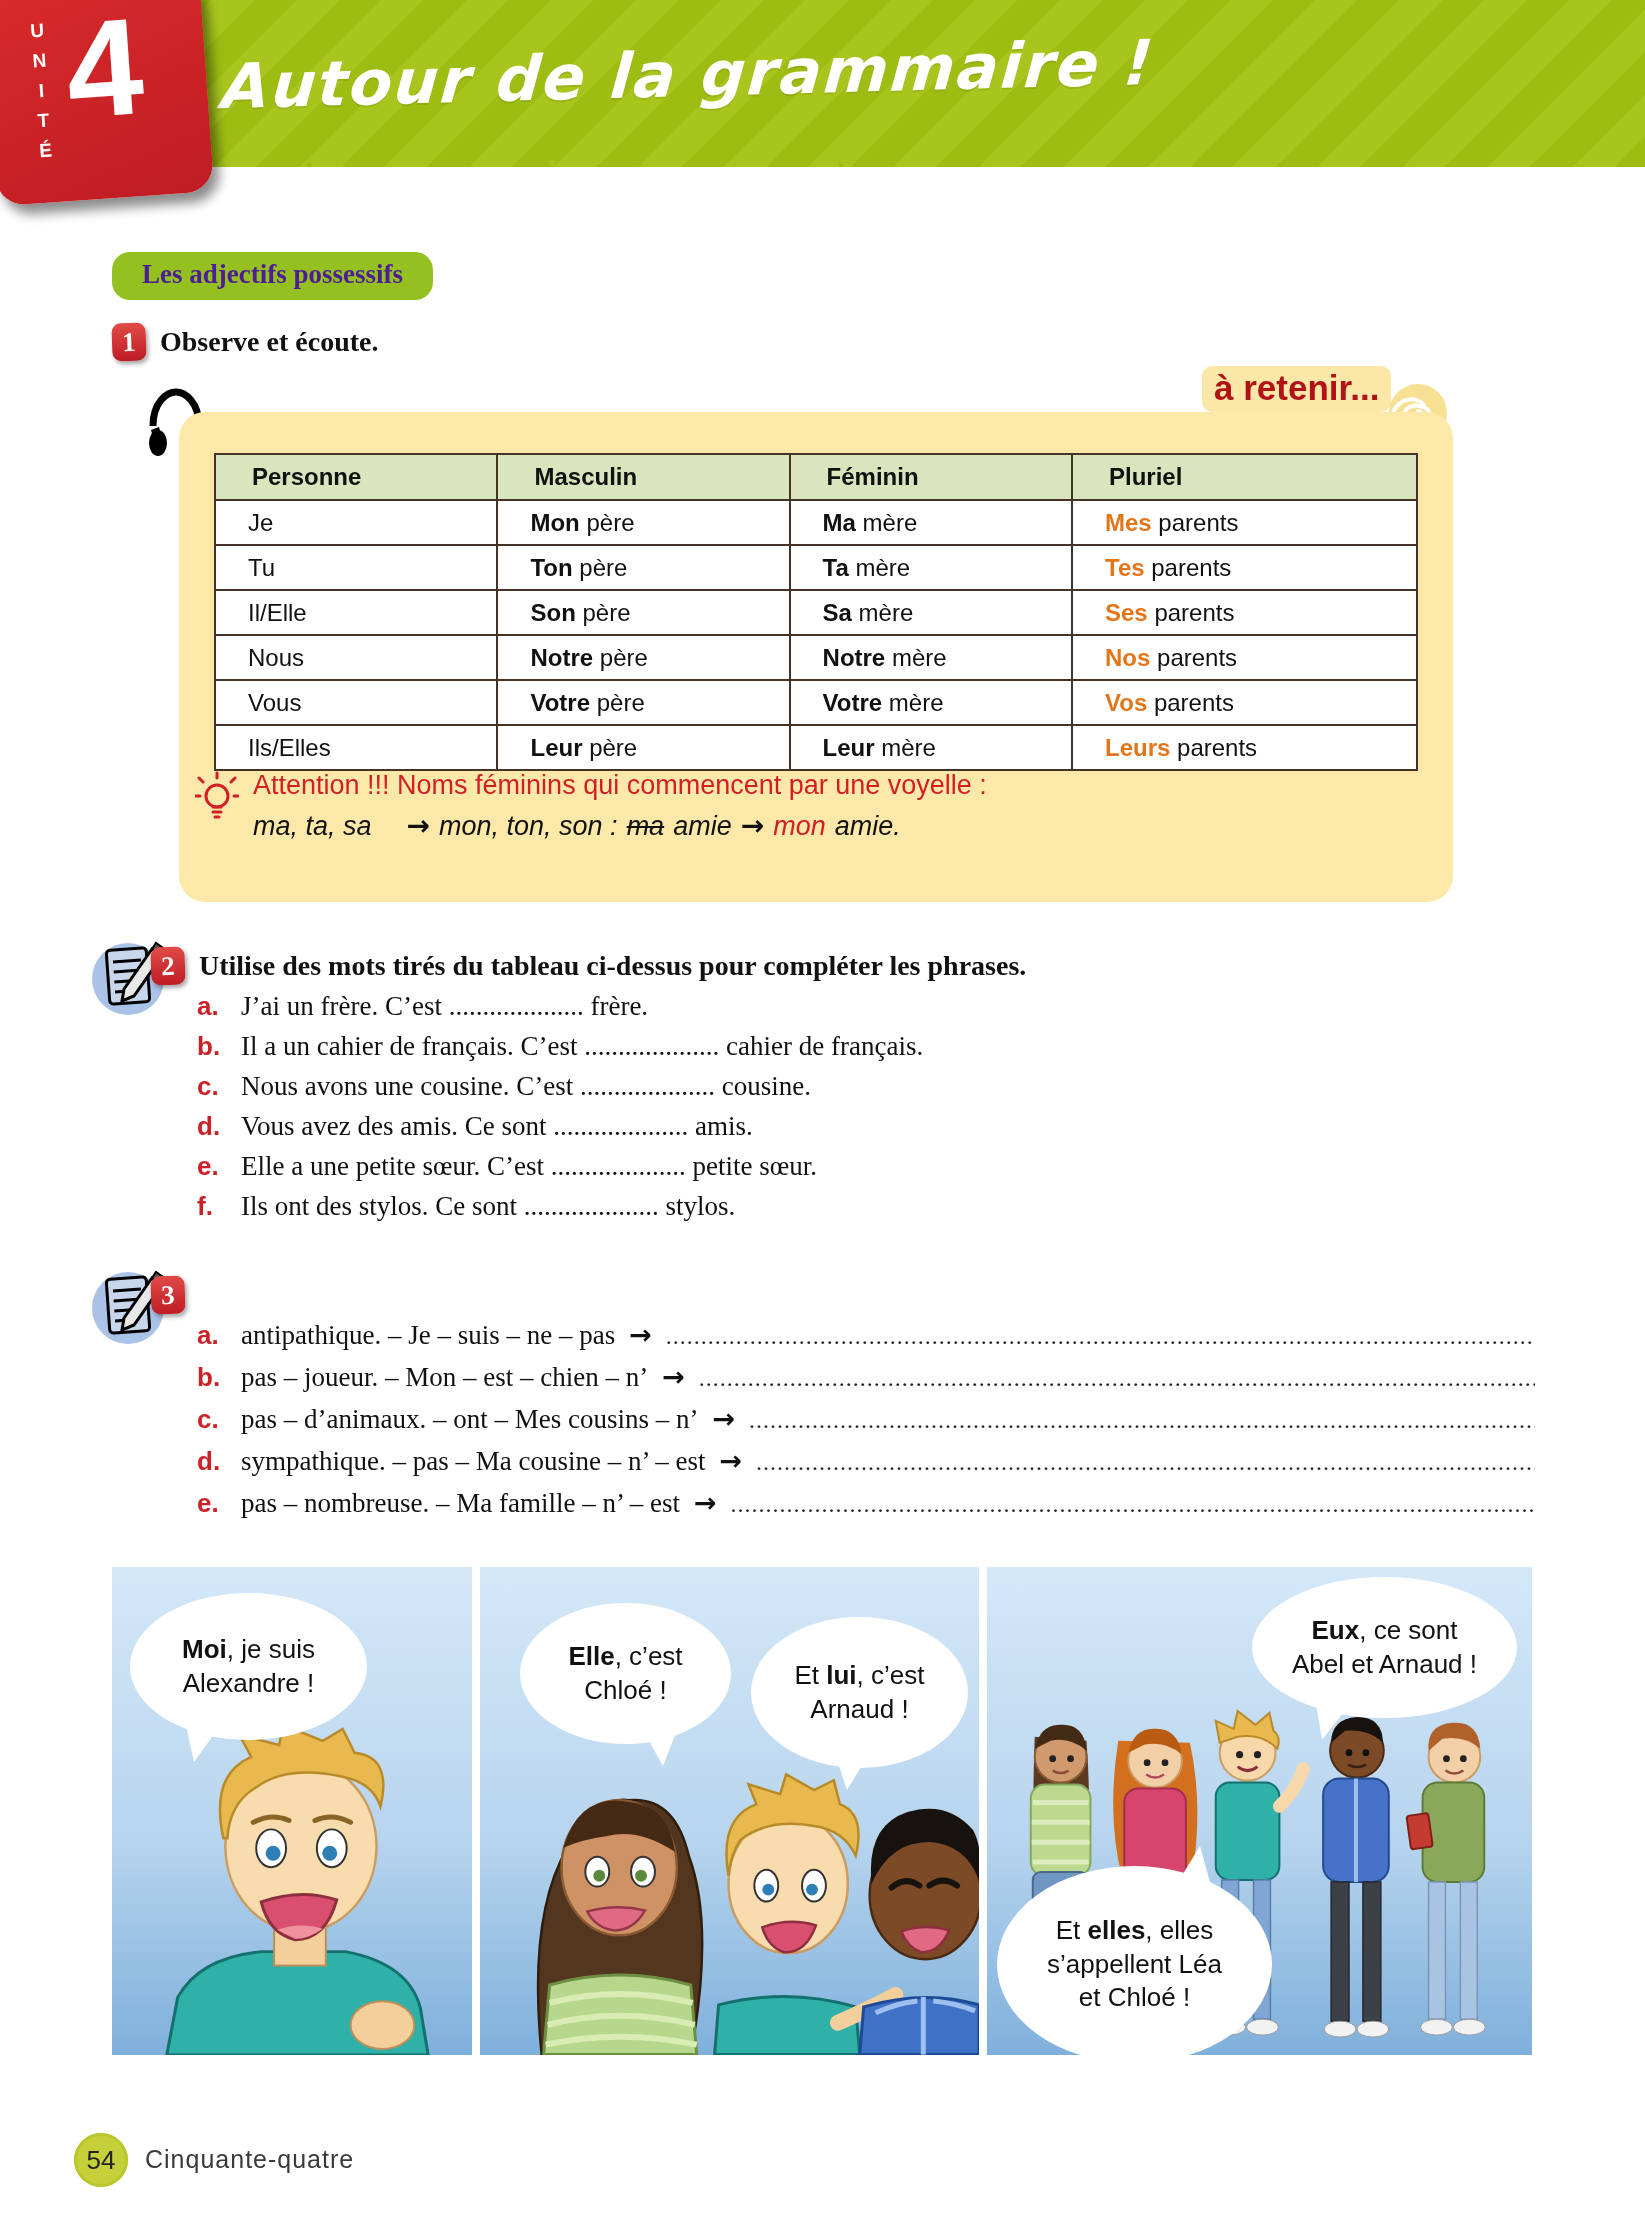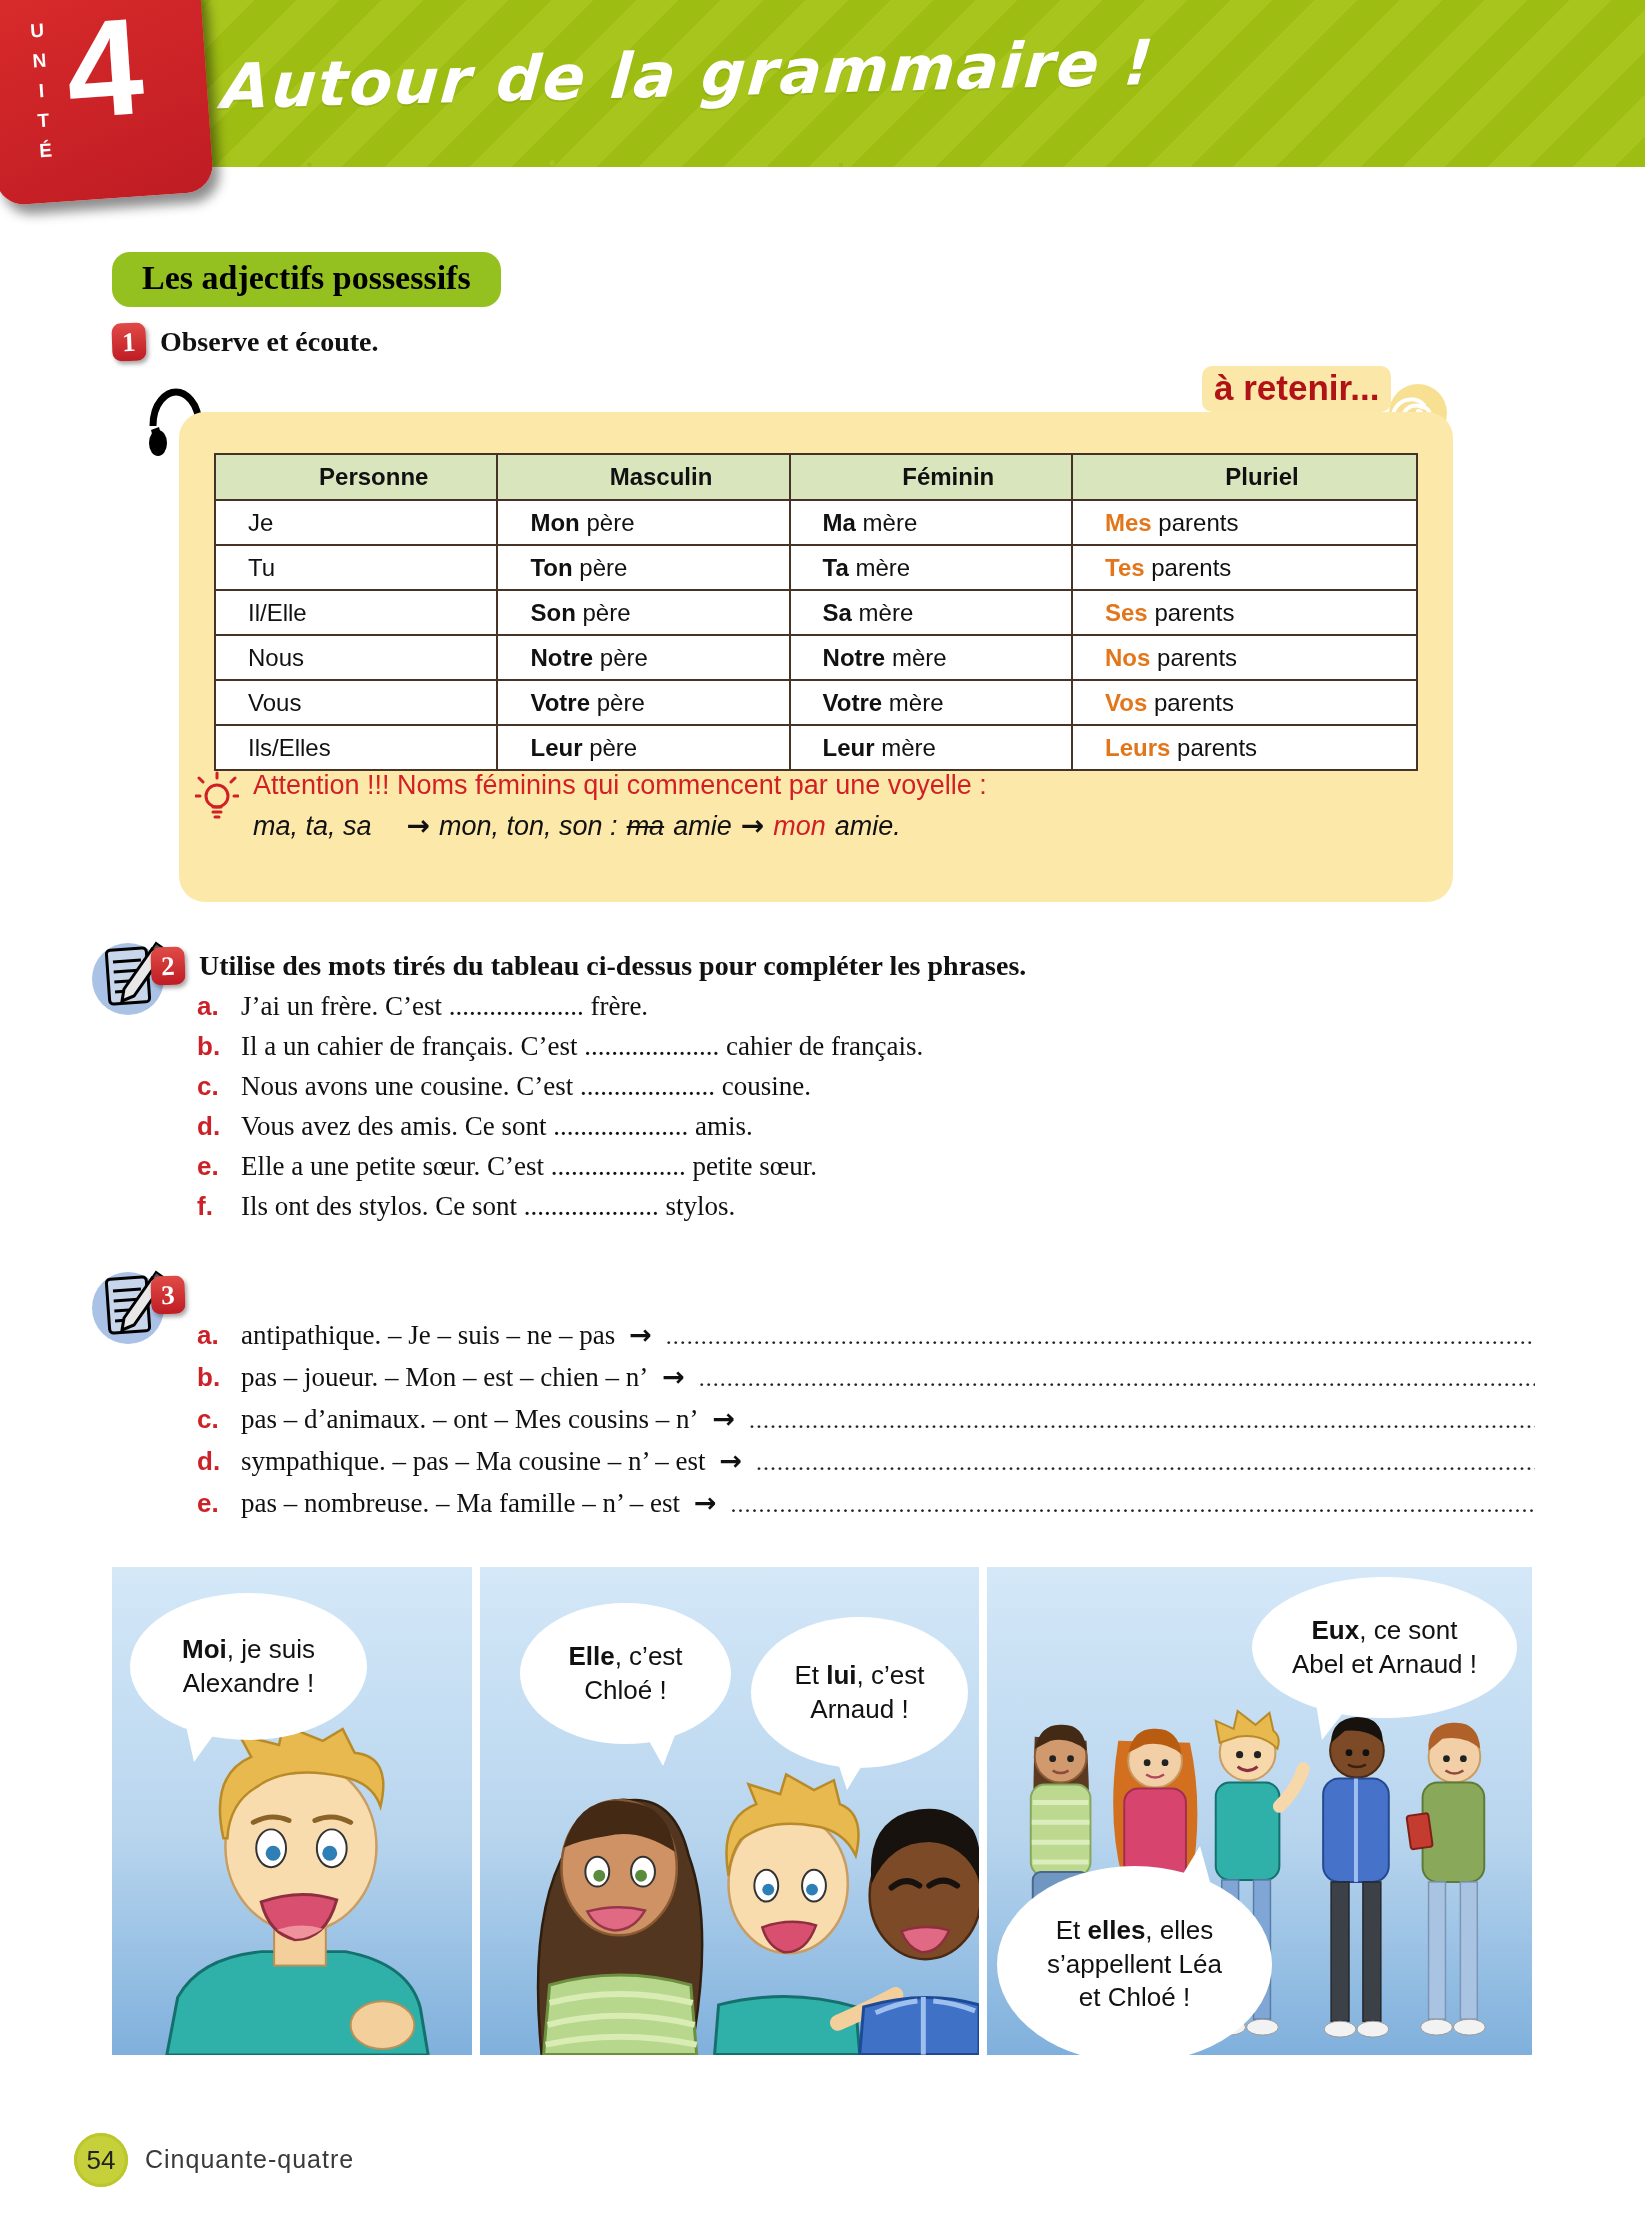--- a/index.html
+++ b/index.html
@@ -27,22 +27,22 @@
     background:linear-gradient(160deg,#d92b2b,#bf1c24);border-radius:28px;
     transform:rotate(-4deg);box-shadow:6px 10px 12px rgba(0,0,0,0.45);}
   .unit-word{position:absolute;left:40px;top:34px;color:#fff;
     font-family:"Liberation Sans",sans-serif;font-weight:700;font-size:19px;
     writing-mode:vertical-rl;text-orientation:upright;letter-spacing:9px;}
   .unit-number{position:absolute;left:78px;top:18px;color:#fff;
     font-family:"Liberation Sans",sans-serif;font-weight:700;font-size:137px;line-height:1;}
 
   
   .section-pill{position:absolute;left:112px;top:252px;background:#94c11f;
-    border-radius:18px;padding:7px 30px 10px 30px;color:#000000;
-    font-family:"Liberation Serif",serif;font-weight:700;font-size:34px;}
+    border-radius:18px;padding:7px 30px 10px 30px;color:#4c1d95;
+    font-family:"Liberation Serif",serif;font-weight:700;font-size:27px;}
 
   
   .ex-head{position:absolute;display:flex;align-items:flex-start;gap:14px;}
   .num-badge{display:inline-block;min-width:34px;height:38px;line-height:38px;text-align:center;
     background:linear-gradient(#e04b47,#bf1c24);color:#fff;border-radius:9px;
     font-family:"Liberation Serif",serif;font-weight:700;font-size:27px;
     transform:rotate(-2deg);box-shadow:2px 3px 4px rgba(0,0,0,0.35);}
   .ex-title{font-family:"Liberation Serif",serif;font-weight:700;font-size:28px;padding-top:3px;}
 
   .ex1{left:112px;top:323px;}
@@ -61,21 +61,21 @@
     padding:2px 12px 4px 12px;color:#b11217;font-family:"Liberation Sans",sans-serif;
     font-weight:700;font-size:35px;}
 
   
   .note-panel{position:absolute;left:179px;top:412px;width:1274px;height:490px;
     background:#fce9a9;border-radius:26px;}
 
   table.poss{position:absolute;left:35px;top:41px;width:1204px;border-collapse:collapse;
     font-family:"Liberation Sans",sans-serif;font-size:24px;background:#fff;}
   table.poss th,table.poss td{border:2px solid #463227;}
-  table.poss th{background:#d8e5bd;font-weight:700;height:42px;text-align:center;padding-left:36px;}
+  table.poss th{background:#d8e5bd;font-weight:700;height:42px;text-align:left;padding-left:36px;}
   table.poss td{height:41px;padding-left:32px;}
   table.poss .c1{width:23.5%;} table.poss .c2{width:24.3%;}
   table.poss .c3{width:23.5%;} table.poss .c4{width:28.7%;}
   table.poss b{font-weight:700;}
   table.poss td.plur b{color:#e2761b;}
 
   .attention{position:absolute;left:16px;top:358px;display:flex;gap:14px;justify-content:center;}
   .att-lines{font-family:"Liberation Sans",sans-serif;font-size:27px;}
   .att1{color:#d21f26;margin-bottom:8px;}
   .att2{color:#111;display:flex;align-items:baseline;gap:9px;font-style:italic;}

